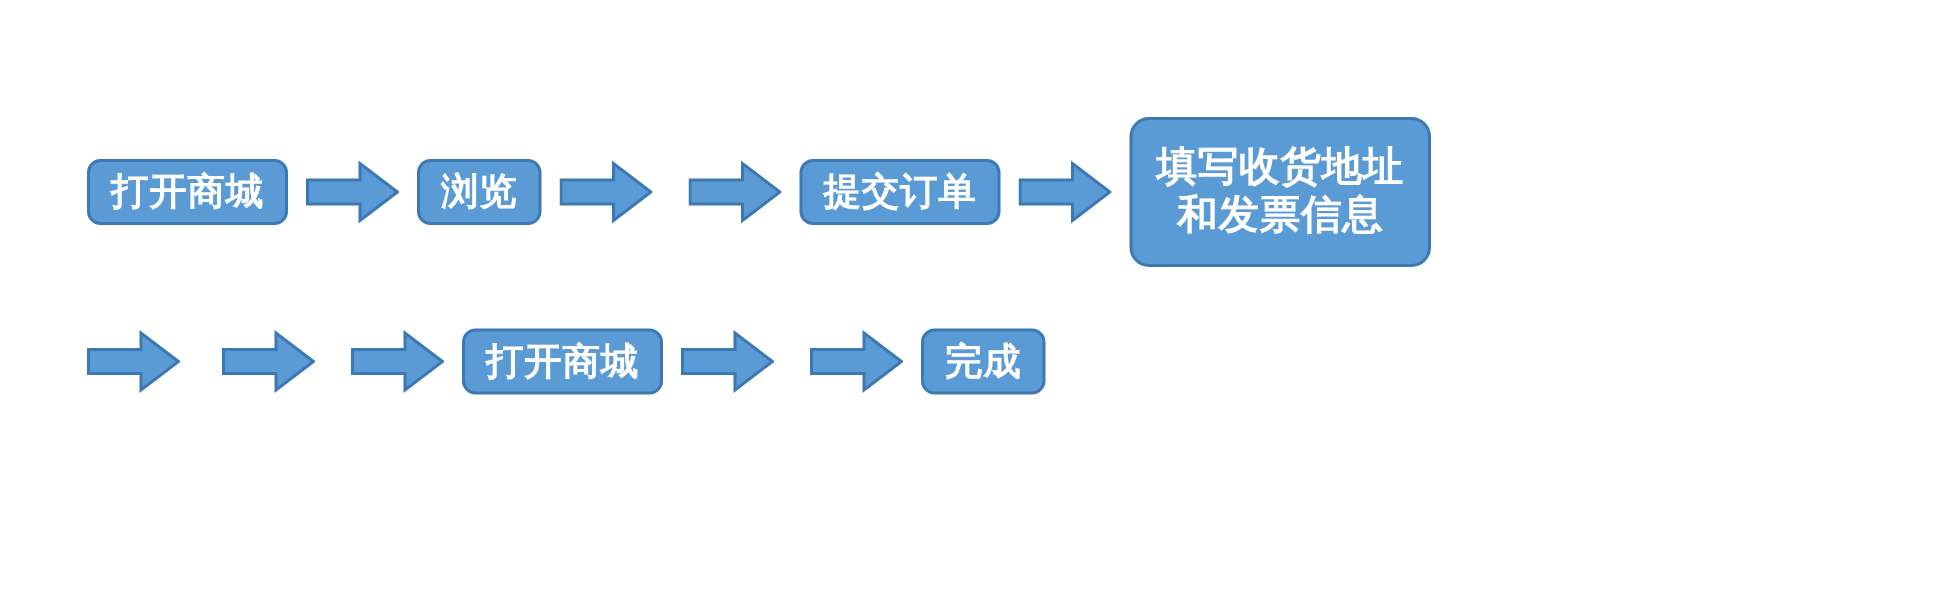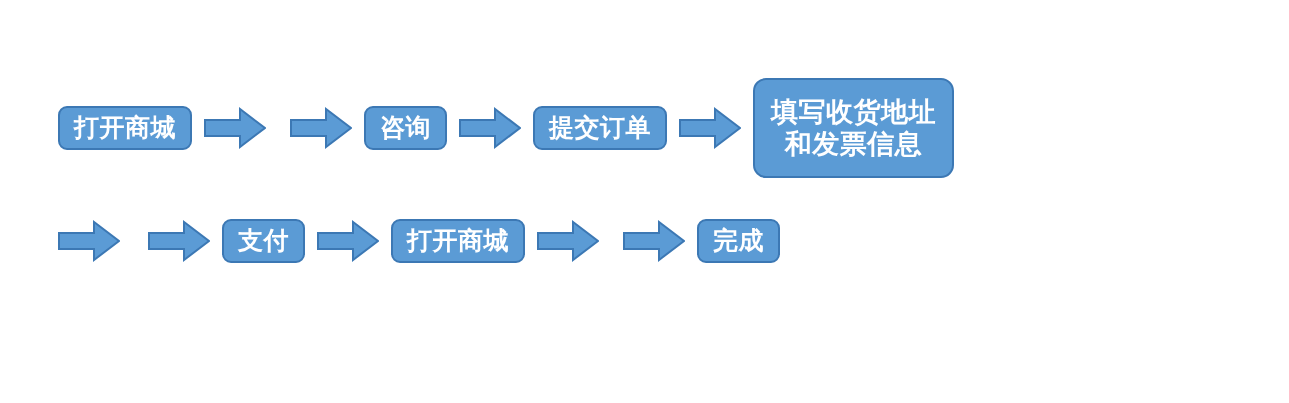--- a/index.html
+++ b/index.html
@@ -105,30 +105,30 @@
     <div class="node node-1line">打开商城</div>
 
     <div class="gap-sm"></div>
     <span class="arrow">
       <svg viewBox="0 0 62 42" xmlns="http://www.w3.org/2000/svg">
         <path class="arrow-path" d="M1,13 L36,13 L36,2 L61,21 L36,40 L36,29 L1,29 Z"></path>
       </svg>
     </span>
     <div class="gap-sm"></div>
 
-
-    <div class="gap-sm"></div>
-    <span class="arrow">
-      <svg viewBox="0 0 62 42" xmlns="http://www.w3.org/2000/svg">
-        <path class="arrow-path" d="M1,13 L36,13 L36,2 L61,21 L36,40 L36,29 L1,29 Z"></path>
-      </svg>
-    </span>
-    <div class="gap-sm"></div>
-
-    <div class="node node-1line">咨询</div>
+    <div class="node node-1line">浏览</div>
+
+    <div class="gap-sm"></div>
+    <span class="arrow">
+      <svg viewBox="0 0 62 42" xmlns="http://www.w3.org/2000/svg">
+        <path class="arrow-path" d="M1,13 L36,13 L36,2 L61,21 L36,40 L36,29 L1,29 Z"></path>
+      </svg>
+    </span>
+    <div class="gap-sm"></div>
+
 
     <div class="gap-sm"></div>
     <span class="arrow">
       <svg viewBox="0 0 62 42" xmlns="http://www.w3.org/2000/svg">
         <path class="arrow-path" d="M1,13 L36,13 L36,2 L61,21 L36,40 L36,29 L1,29 Z"></path>
       </svg>
     </span>
     <div class="gap-sm"></div>
 
     <div class="node node-1line">提交订单</div>
@@ -157,21 +157,20 @@
 
 
     <div class="gap-sm"></div>
     <span class="arrow">
       <svg viewBox="0 0 62 42" xmlns="http://www.w3.org/2000/svg">
         <path class="arrow-path" d="M1,13 L36,13 L36,2 L61,21 L36,40 L36,29 L1,29 Z"></path>
       </svg>
     </span>
     <div class="gap-sm"></div>
 
-    <div class="node node-1line">支付</div>
 
     <div class="gap-sm"></div>
     <span class="arrow">
       <svg viewBox="0 0 62 42" xmlns="http://www.w3.org/2000/svg">
         <path class="arrow-path" d="M1,13 L36,13 L36,2 L61,21 L36,40 L36,29 L1,29 Z"></path>
       </svg>
     </span>
     <div class="gap-sm"></div>
 
     <div class="node node-1line">打开商城</div>

